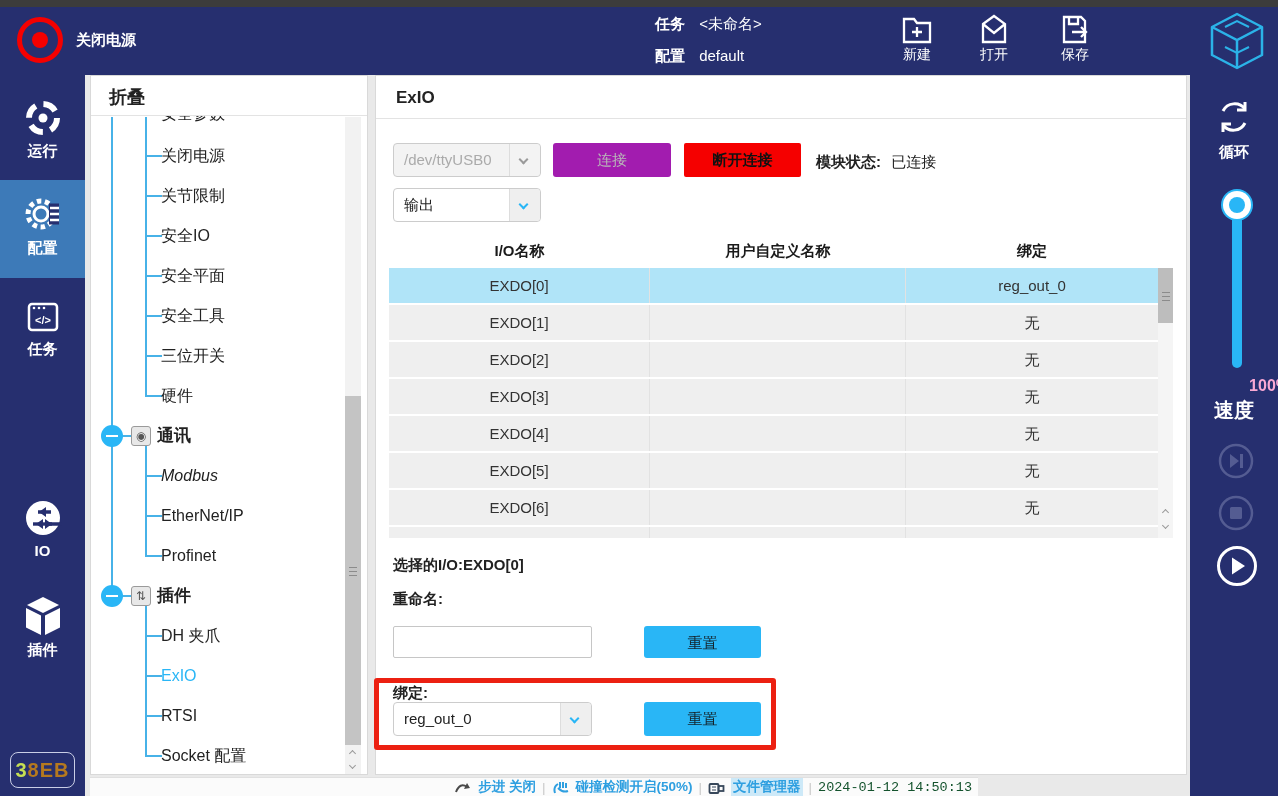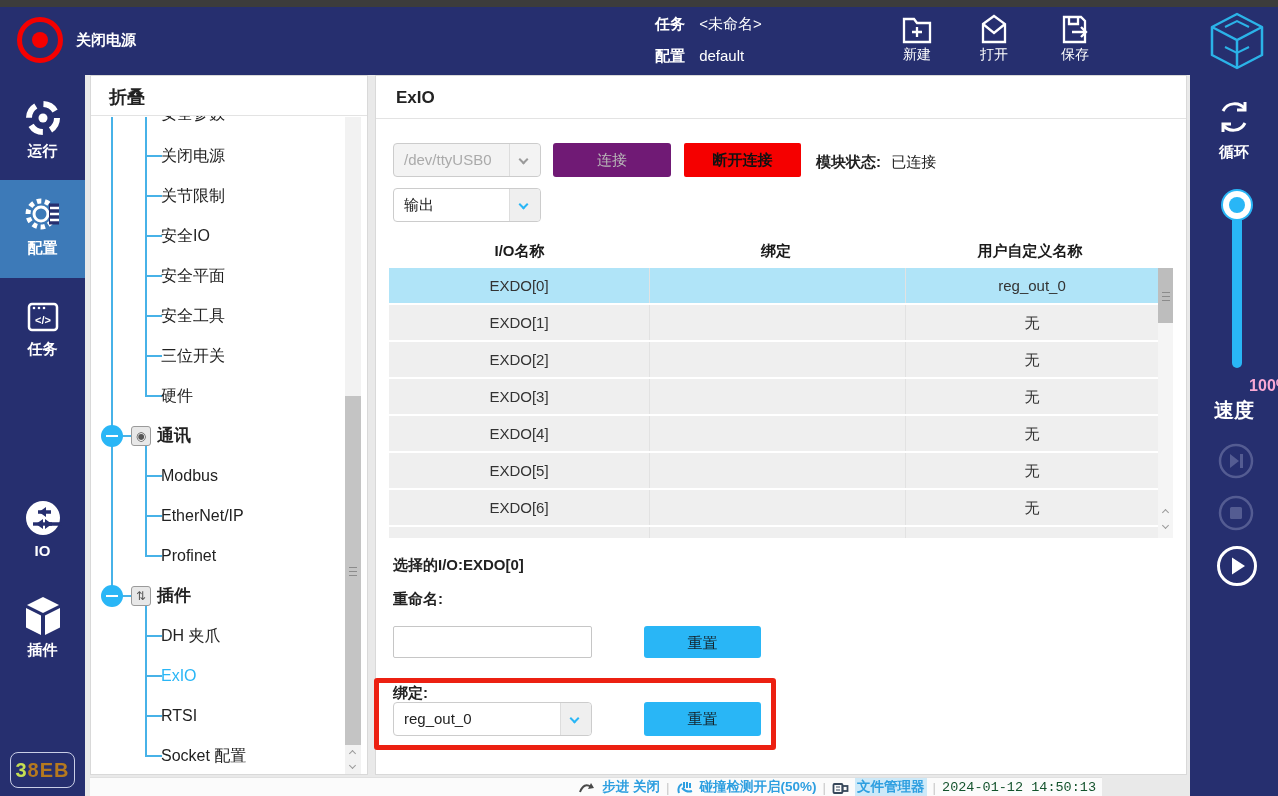--- a/index.html
+++ b/index.html
@@ -61,21 +61,21 @@
   #main-divider { left:0; top:42px; width:810px; height:1px; background:#e3e3e3; }
   .select { border:1px solid #ccc; border-radius:4px; background:#fff; cursor:pointer; }
   .select .val { position:absolute; left:10px; top:7px; font-size:15px;text-align:right; }
   .select .chev-zone { position:absolute; right:0; top:0; width:31px; height:100%; background:#efefef;
     border-left:1px solid #ddd; border-radius:0 4px 4px 0; }
   .select .chev-zone .chev { position:absolute; left:10px; top:12px; }
   .select.disabled { background:#f3f3f3; }
   .select.disabled .val { color:#aaa; }
   .select.disabled .chev-zone { background:#f3f3f3; }
   .btn { text-align:center; font-size:15px; cursor:pointer; border-radius:3px; }
-  #btn-connect { background:#701a75; color:#b8b8b8; line-height:34px; }
+  #btn-connect { background:#a21caf; color:#b8b8b8; line-height:34px; }
   #btn-disconnect { background:#f50000; color:#111; font-weight:bold; line-height:34px; border-radius:2px; }
   .btn-blue { background:#29b6f6; color:#14232b; line-height:33px; }
   #module-status { left:440px; top:77px; font-size:15px; }
   
   #io-table { left:13px; top:157px; width:784px; height:305px; overflow:hidden; }
   .trow { display:flex; width:769px; }
   .tcell { height:35px; line-height:35px; text-align:center; font-size:15px; color:#333; overflow:hidden; }
   .c1 { width:261px; } .c2 { width:256px; } .c3 { width:252px; }
   .thead .tcell { font-weight:bold; color:#1a1a1a; font-size:15px; }
   .tbody .trow { border-bottom:2px solid #fff; background:#efefef; cursor:pointer; }
@@ -92,21 +92,21 @@
   #right-bar { left:1190px; top:75px; width:88px; height:721px; }
   #right-bar .lbl { width:88px; text-align:center; color:#fff; font-size:15px; font-weight:bold; }
   #speed-track { left:42px; top:130px; width:10px; height:163px; border-radius:5px; background:#29b6f6; cursor:pointer; }
   #speed-knob { left:33px; top:116px; width:28px; height:28px; border-radius:50%; background:#fff; box-shadow:0 0 0 2px #29b6f6; cursor:pointer; }
   #speed-knob::after { content:""; position:absolute; left:6px; top:6px; width:16px; height:16px; border-radius:50%; background:#29b6f6; }
   #speed-pct { left:0; top:302px; width:100px; text-align:right; color:#f9a8d4; font-size:16px; font-weight:bold; }
   #speed-lbl { left:0; top:322px; width:88px; text-align:center; color:#fff; font-size:20px; font-weight:bold; }
   .ctl-btn { border-radius:50%; cursor:pointer; }
 
   
-  #status-bar { left:90px; top:777px; width:1012px; height:19px; background:#fbfbfb; border-top:1px solid #e0e0e0;
+  #status-bar { left:90px; top:777px; width:888px; height:19px; background:#fbfbfb; border-top:1px solid #e0e0e0;
     display:flex; align-items:center; justify-content:flex-end; gap:6px; padding-right:6px; font-size:13.5px; }
   .st-blue { color:#2e9fe0; font-weight:bold; cursor:pointer; }
   .st-sep { color:#c8c8c8; }
   #st-file { background:#cde9f8; padding:0 2px; }
   #st-date { color:#14532d;font-family:Liberation Mono, monospace; }
 </style>
 </head>
 <body>
 
 <div id="top-strip" class="abs"></div>
@@ -235,21 +235,21 @@
   <div class="tline abs" style="left:54px; top:279px; width:17px; height:2px;"></div>
   <div class="tree-row abs" style="left:70px; top:270px;">三位开关</div>
   <div class="tline abs" style="left:54px; top:319px; width:17px; height:2px;"></div>
   <div class="tree-row abs" style="left:70px; top:310px;">硬件</div>
 
   <div class="tline abs" style="left:22px; top:359px; width:18px; height:2px;"></div>
   <div class="tnode abs" style="left:10px; top:349px;"></div>
   <div class="ticon abs" style="left:40px; top:350px;">◉</div>
   <div class="tree-row abs bold" style="left:66px; top:350px; font-size:17px;">通讯</div>
   <div class="tline abs" style="left:54px; top:399px; width:17px; height:2px;"></div>
-  <div class="tree-row abs" style="left:70px; top:390px;">Modbus</div>
+  <div class="tree-row abs" style="left:70px; top:390px;font-style:italic;">Modbus</div>
   <div class="tline abs" style="left:54px; top:439px; width:17px; height:2px;"></div>
   <div class="tree-row abs" style="left:70px; top:430px;">EtherNet/IP</div>
   <div class="tline abs" style="left:54px; top:479px; width:17px; height:2px;"></div>
   <div class="tree-row abs" style="left:70px; top:470px;">Profinet</div>
 
   <div class="tline abs" style="left:22px; top:519px; width:18px; height:2px;"></div>
   <div class="tnode abs" style="left:10px; top:509px;"></div>
   <div class="ticon abs" style="left:40px; top:510px;">⇅</div>
   <div class="tree-row abs bold" style="left:66px; top:510px; font-size:17px;">插件</div>
   <div class="tline abs" style="left:54px; top:559px; width:17px; height:2px;"></div>
@@ -298,22 +298,22 @@
   <div class="select abs" style="left:17px; top:112px; width:148px; height:34px;">
     <span class="val">输出</span>
     <span class="chev-zone">
         <span class="chev"></span>
       </span>
   </div>
 
   <div id="io-table" class="abs">
     <div class="trow thead">
       <div class="tcell c1">I/O名称</div>
+      <div class="tcell c2">用户自定义名称</div>
       <div class="tcell c3">绑定</div>
-      <div class="tcell c2">用户自定义名称</div>
     </div>
     <div class="tbody">
       <div class="trow hl">
         <div class="tcell c1">EXDO[0]</div>
         <div class="tcell c2"></div>
         <div class="tcell c3">reg_out_0</div>
       </div>
       <div class="trow">
         <div class="tcell c1">EXDO[1]</div>
         <div class="tcell c2"></div>

